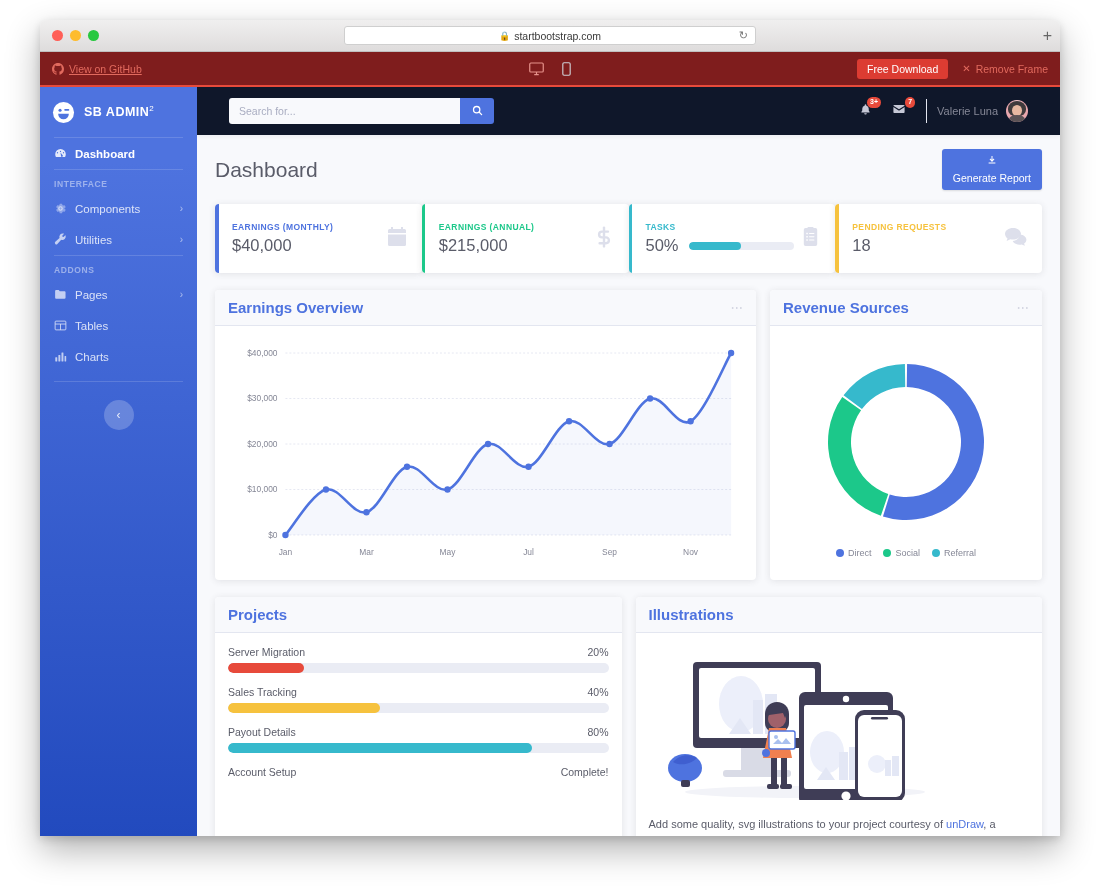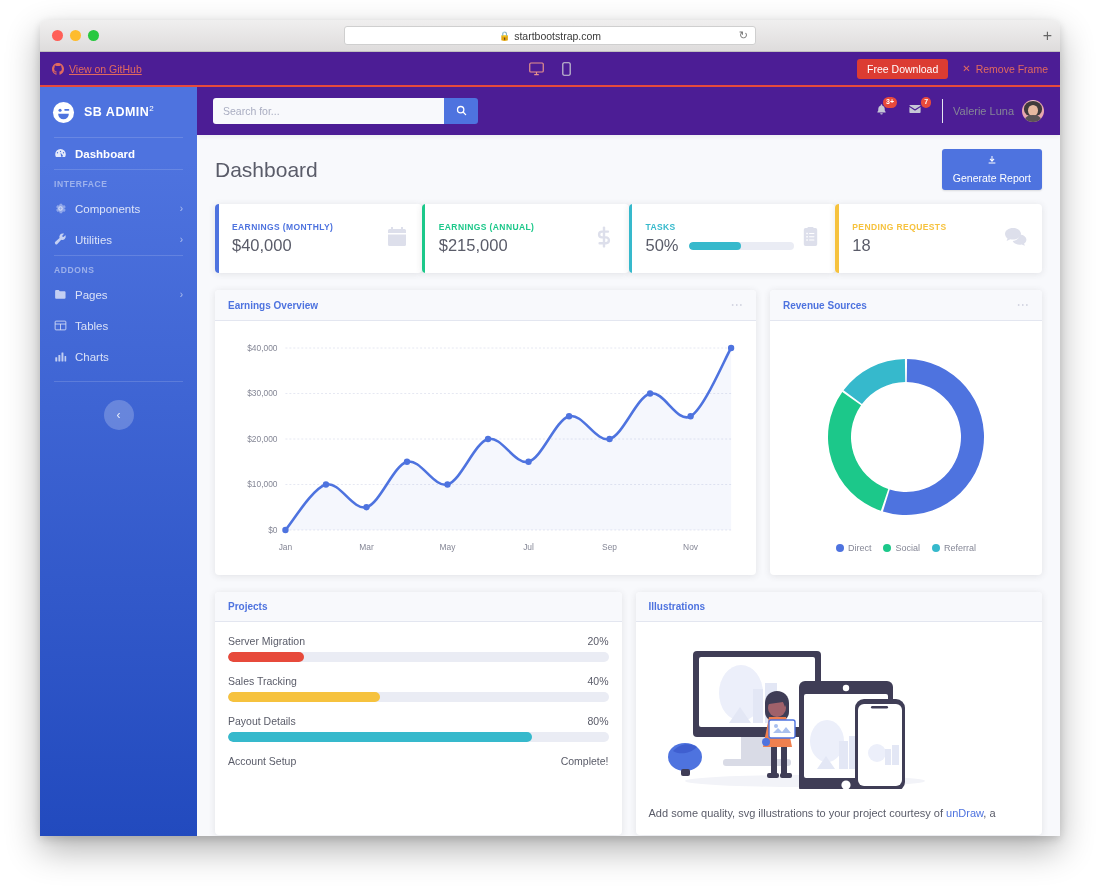--- a/index.html
+++ b/index.html
@@ -43,21 +43,21 @@
   .urlbar .lock { font-size: 9px; color: #555; }
   .urlbar .reload {
     position: absolute; right: 7px; font-size: 11px; color: #757575;
   }
   .newtab {
     position: absolute; right: 8px; font-size: 16px; color: #666; line-height: 1;
   }
 
   
   .frame-bar {
-    height: 35px; background: #4c1d95;
+    height: 35px; background: #7f1d1d;
     border-bottom: 2px solid #e74a3b;
     display: flex; align-items: center;
     position: relative; padding: 0 12px;
   }
   .github-link {
     display: flex; align-items: center; gap: 5px;
     font-size: 10.5px; color: #e26a5e;
   }
   .gh-ico { width: 12px; height: 12px; display: block; }
   .device-icons {
@@ -136,23 +136,23 @@
     background: rgba(255,255,255,0.22);
     border: none; cursor: pointer;
     color: rgba(255,255,255,0.85); font-size: 12px;
     display: flex; align-items: center; justify-content: center;
   }
 
   
   .content { flex: 1; display: flex; flex-direction: column; min-width: 0; }
 
   .topbar {
-    height: 48px; background: #4c1d95;
+    height: 48px; background: #0f172a;
     display: flex; align-items: center;
-    padding: 0 16px; gap: 12px;
+    padding: 0 32px; gap: 12px;
     box-shadow: 0 2px 4px rgba(58,59,69,0.06);
     flex-shrink: 0;
   }
   .search-group { display: flex; width: 265px; height: 26px; }
   .search-input {
     flex: 1; border: none; outline: none;
     background: #f8f9fc;
     border-radius: 3px 0 0 3px;
     padding: 0 10px; font-size: 10.5px; color: #6e707e;
     font-family: "Liberation Sans", sans-serif;
@@ -247,21 +247,21 @@
   
   .card {
     background: #fff; border-radius: 4px;
     box-shadow: 0 1px 7px rgba(58,59,69,0.12);
     display: flex; flex-direction: column; overflow: hidden;
   }
   .card-header {
     background: #f8f9fc; border-bottom: 1px solid #e3e6f0;
     padding: 9px 13px; display: flex; align-items: center;
   }
-  .card-title { font-size: 10px; font-weight: bold; color: #4e73df; }
+  .card-title { font-size: 15px; font-weight: bold; color: #4e73df; }
   .kebab {
     margin-left: auto; color: #b7b9cc; cursor: pointer;
     font-size: 12px; line-height: 1; letter-spacing: 0; writing-mode: vertical-rl;
   }
   .card-body { padding: 13px; flex: 1; }
 
   .charts-row { display: flex; gap: 14px; margin-bottom: 17px; }
   .chart-earnings { flex: 1 1 0; }
   .chart-revenue { width: 272px; flex-shrink: 0; }
 

